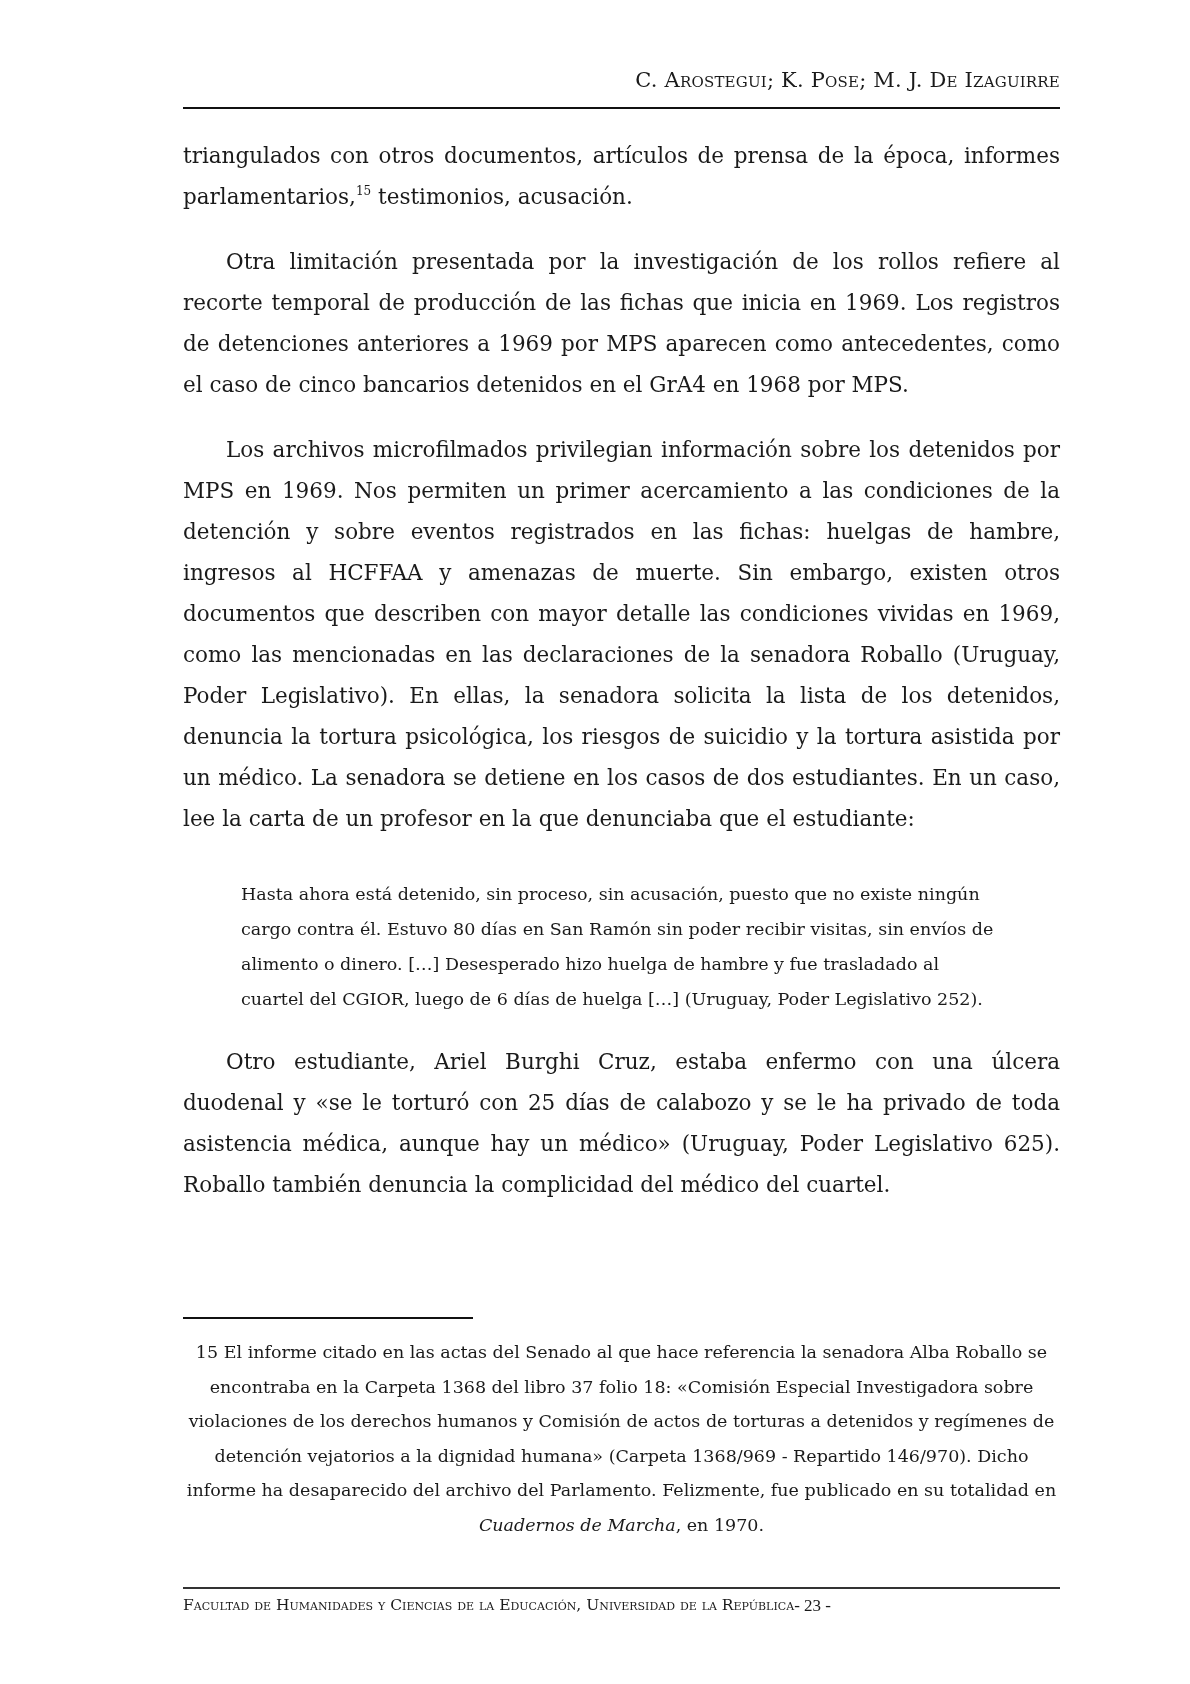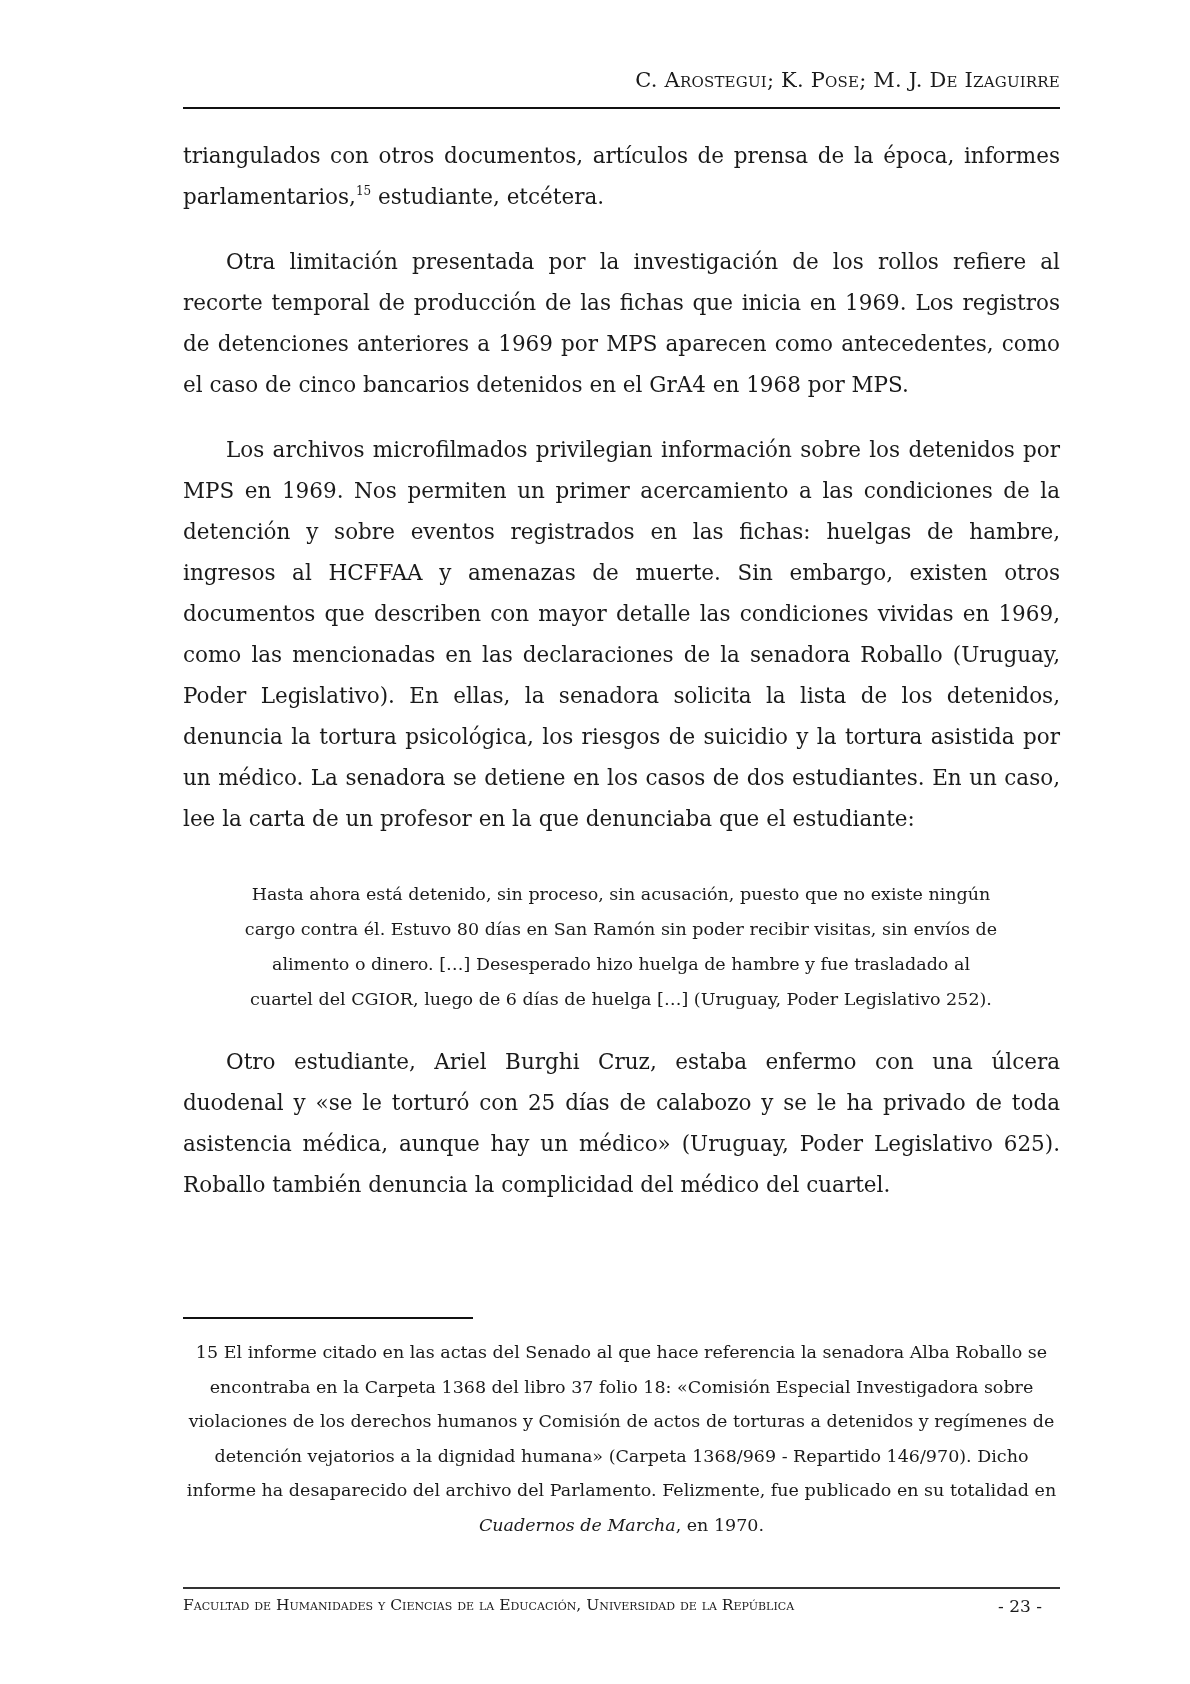--- a/index.html
+++ b/index.html
@@ -6,37 +6,37 @@
   body { width: 1190px; height: 1684px; position: relative; overflow: hidden;
          font-family: "DejaVu Serif", "Liberation Serif", serif; color: #1a1a1a; }
   .page { position: absolute; left: 183px; width: 877px; top: 0; }
   .running-head { position: absolute; top: 68px; right: 0; font-size: 21px; font-variant: small-caps; letter-spacing: 0.2px; white-space: nowrap; }
   .head-rule { position: absolute; top: 107px; left: 0; width: 877px; height: 2px; background: #111; }
   .body-text { position: absolute; top: 135px; left: 0; width: 877px; font-size: 21.5px; line-height: 41px; text-align: justify; }
   .body-text p { margin: 0 0 24px 0; }
   .body-text p.indent { text-indent: 43px; }
   .body-text p.first { margin-bottom: 24px; }
   sup.fnref { font-size: 12px; line-height: 0; vertical-align: 9px; }
-  .blockquote { margin: 0 0 24px 0; padding: 14px 0 0 58px; width: 760px; font-size: 17.5px; line-height: 35px; text-align: center; }
+  .blockquote { margin: 0 0 24px 0; padding: 14px 0 0 58px; width: 760px; font-size: 17.5px; line-height: 35px; text-align: left; }
   .fn-rule { position: absolute; top: 1317px; left: 0; width: 290px; height: 1.5px; background: #111; }
   .footnote { position: absolute; top: 1335px; left: 0; width: 877px; font-size: 17.5px; line-height: 34.5px; text-align: center; }
   .footnote i { font-style: italic; }
   .foot-rule { position: absolute; top: 1587px; left: 0; width: 877px; height: 2px; background: #333; }
-  .running-foot { position: absolute; top: 1596px; left: 0; width: 877px; font-size: 15.5px; font-variant: small-caps; white-space: nowrap; display: flex; justify-content: space-between; }
-  .page-num { padding-right: 18px; font-variant: normal; font-size: 17px; }
+  .running-foot { position: absolute; top: 1596px; left: 0; width: 877px; font-size: 15.5px; font-variant: small-caps; white-space: nowrap; display: flex; }
+  .page-num { padding-right: 18px; font-variant: normal; font-size: 17px; font-family: Liberation Serif, serif; }
 </style>
 </head>
 <body>
 
 <div class="page">
   <div class="running-head">C. Arostegui; K. Pose; M. J. De Izaguirre</div>
   <div class="head-rule"></div>
 
   <div class="body-text">
-    <p class="first"><span>triangulados con otros documentos, artículos de prensa de la época, informes parlamentarios,</span><sup class="fnref">15</sup><span> estudiante, etcétera.</span></p>
+    <p class="first"><span>triangulados con otros documentos, artículos de prensa de la época, informes parlamentarios,</span><sup class="fnref">15</sup><span> testimonios, acusación.</span></p>
     <p class="indent">Otra limitación presentada por la investigación de los rollos refiere al recorte temporal de producción de las fichas que inicia en 1969. Los registros de detenciones anteriores a 1969 por MPS aparecen como antecedentes, como el caso de cinco bancarios detenidos en el GrA4 en 1968 por MPS.</p>
     <p class="indent">Los archivos microfilmados privilegian información sobre los detenidos por MPS en 1969. Nos permiten un primer acercamiento a las condiciones de la detención y sobre eventos registrados en las fichas: huelgas de hambre, ingresos al HCFFAA y amenazas de muerte. Sin embargo, existen otros documentos que describen con mayor detalle las condiciones vividas en 1969, como las mencionadas en las declaraciones de la senadora Roballo (Uruguay, Poder Legislativo). En ellas, la senadora solicita la lista de los detenidos, denuncia la tortura psicológica, los riesgos de suicidio y la tortura asistida por un médico. La senadora se detiene en los casos de dos estudiantes. En un caso, lee la carta de un profesor en la que denunciaba que el estudiante:</p>
     <div class="blockquote">Hasta ahora está detenido, sin proceso, sin acusación, puesto que no existe ningún cargo contra él. Estuvo 80 días en San Ramón sin poder recibir visitas, sin envíos de alimento o dinero. […] Desesperado hizo huelga de hambre y fue trasladado al cuartel del CGIOR, luego de 6 días de huelga […] (Uruguay, Poder Legislativo 252).</div>
     <p class="indent">Otro estudiante, Ariel Burghi Cruz, estaba enfermo con una úlcera duodenal y «se le torturó con 25 días de calabozo y se le ha privado de toda asistencia médica, aunque hay un médico» (Uruguay, Poder Legislativo 625). Roballo también denuncia la complicidad del médico del cuartel.</p>
   </div>
 
   <div class="fn-rule"></div>
   <div class="footnote"><span>15</span><span> El informe citado en las actas del Senado al que hace referencia la senadora Alba Roballo se encontraba en la Carpeta 1368 del libro 37 folio 18: «Comisión Especial Investigadora sobre violaciones de los derechos humanos y Comisión de actos de torturas a detenidos y regímenes de detención vejatorios a la dignidad humana» (Carpeta 1368/969 - Repartido 146/970). Dicho informe ha desaparecido del archivo del Parlamento. Felizmente, fue publicado en su totalidad en </span><i>Cuadernos de Marcha</i><span>, en 1970.</span></div>
 
   <div class="foot-rule"></div>

